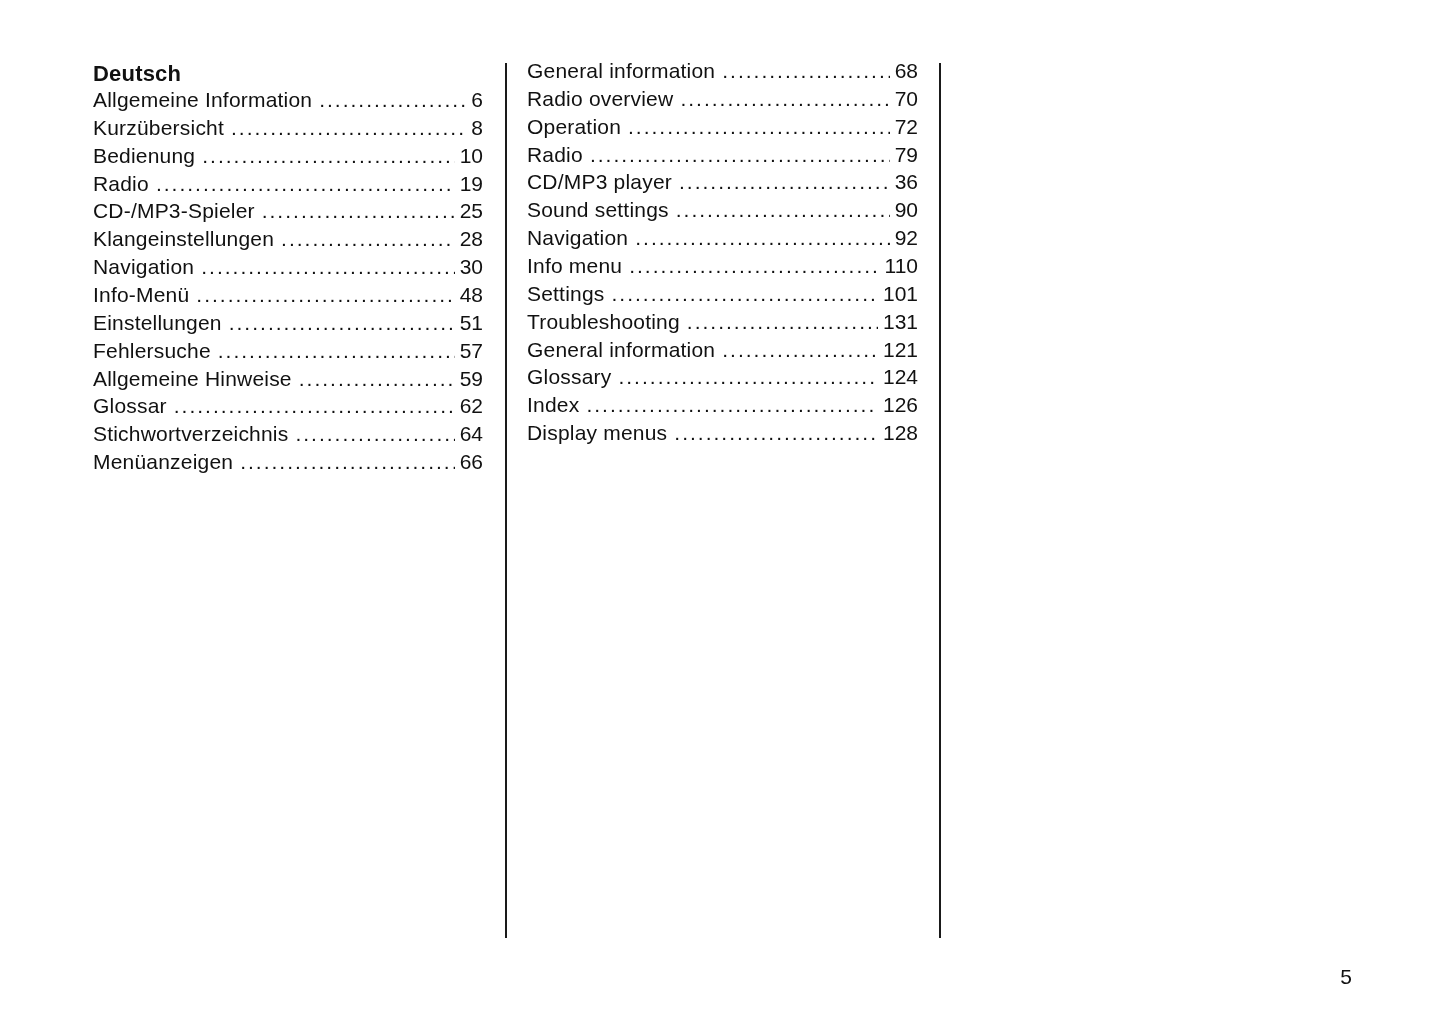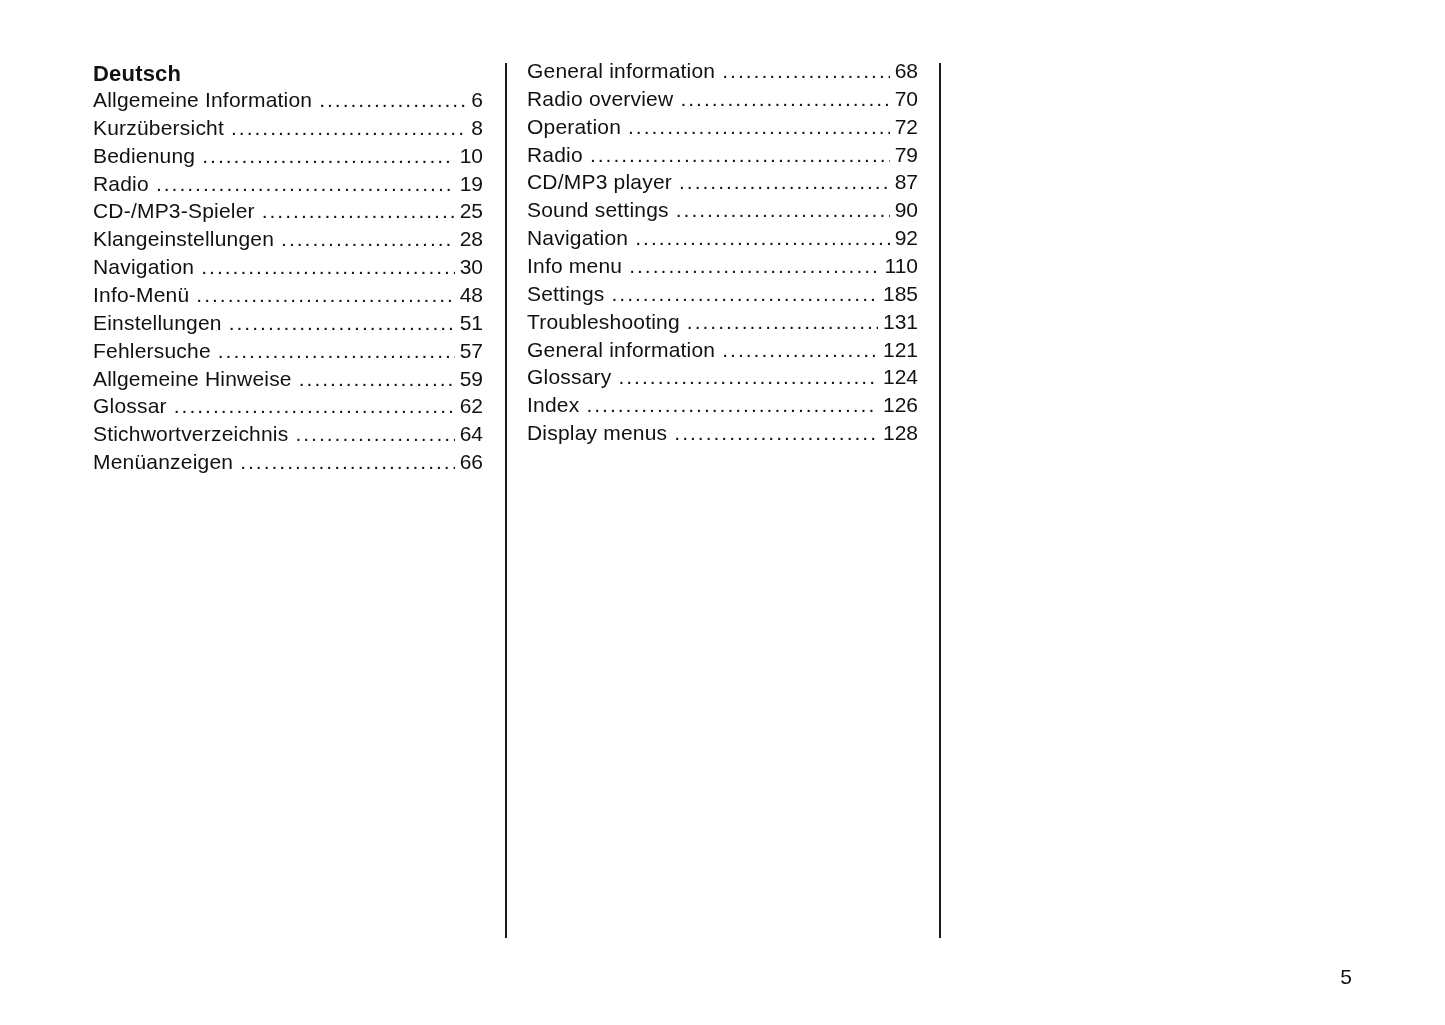--- a/index.html
+++ b/index.html
@@ -163,41 +163,41 @@
           <span class="toc-page">72</span>
         </div>
         <div class="toc-row">
           <span class="toc-label">Radio</span>
           <span class="toc-leader">................................................................................</span>
           <span class="toc-page">79</span>
         </div>
         <div class="toc-row">
           <span class="toc-label">CD/MP3 player</span>
           <span class="toc-leader">................................................................................</span>
-          <span class="toc-page">87</span>
+          <span class="toc-page">36</span>
         </div>
         <div class="toc-row">
           <span class="toc-label">Sound settings</span>
           <span class="toc-leader">................................................................................</span>
           <span class="toc-page">90</span>
         </div>
         <div class="toc-row">
           <span class="toc-label">Navigation</span>
           <span class="toc-leader">................................................................................</span>
           <span class="toc-page">92</span>
         </div>
         <div class="toc-row">
           <span class="toc-label">Info menu</span>
           <span class="toc-leader">................................................................................</span>
           <span class="toc-page">110</span>
         </div>
         <div class="toc-row">
           <span class="toc-label">Settings</span>
           <span class="toc-leader">................................................................................</span>
-          <span class="toc-page">185</span>
+          <span class="toc-page">101</span>
         </div>
         <div class="toc-row">
           <span class="toc-label">Troubleshooting</span>
           <span class="toc-leader">................................................................................</span>
           <span class="toc-page">131</span>
         </div>
         <div class="toc-row">
           <span class="toc-label">General information</span>
           <span class="toc-leader">................................................................................</span>
           <span class="toc-page">121</span>

